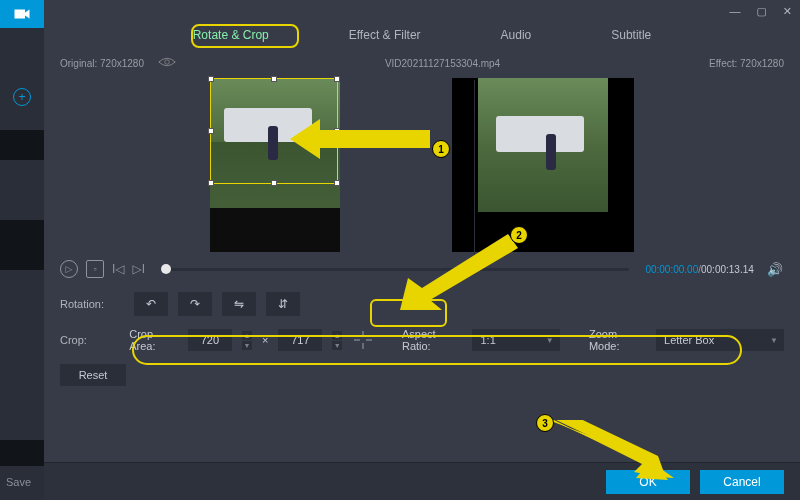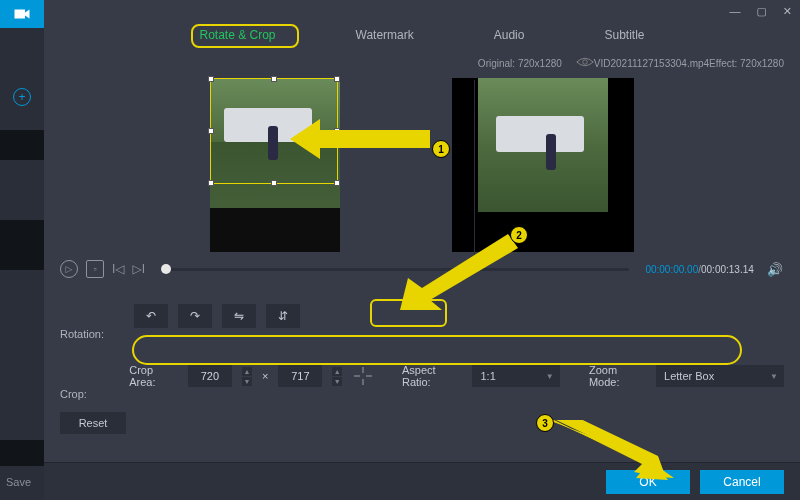--- a/index.html
+++ b/index.html
@@ -47,29 +47,29 @@
     padding-right:8px; gap:16px; color:#b0b4bd;
   }
   .win-btn { font-size:11px; cursor:pointer; }
 
   .tabs {
     display:flex; gap:64px; justify-content:center; align-items:center;
     height:26px;
     color:#b0b4bd; font-size:12px;
   }
   .tab { cursor:pointer; padding:4px 8px; }
-  .tab.active { color:#22c55e;text-align:right; }
+  .tab.active { color:#86efac;text-align:right; }
   .tab-highlight {
     position:absolute; left:147px; top:24px;
     width:108px; height:24px;
     border:2px solid #e8d500; border-radius:8px; pointer-events:none;
   }
 
   .info-row {
-    display:flex; align-items:center; justify-content:flex-end;
+    display:flex; align-items:center; justify-content:space-between;
     padding:8px 16px 4px 16px; color:#989ca5; font-size:10px;
   }
   .info-left { display:flex; align-items:center; gap:14px; }
   .eye-icon svg { width:18px; height:12px; stroke:#888; fill:none; }
 
   .preview-area {
     display:flex; justify-content:center; gap:112px;
     padding: 4px 16px 0 16px;
     height:180px;
   }
@@ -101,21 +101,21 @@
   .timeline-knob { position:absolute; left:0; top:-4px; width:10px; height:10px; background:#e8e8e8; border-radius:50%; }
   .time-text { font-size:10px; }
   .time-cur { color:#0098d8; }
   .time-dur { color:#c5c9d2; }
   .vol-icon { font-size:13px; margin-left:6px; cursor:pointer; }
 
   .controls {
     padding:8px 16px 0 16px; color:#c5c9d2; font-size:11px;
   }
   .row { display:flex; align-items:center; gap:10px; margin-bottom:12px; }
-  .row-label { width:64px; color:#b0b4bd;margin-top:36px; }
+  .row-label { width:64px; color:#b0b4bd; }
   .rot-btn {
     width:34px; height:24px; background:#2a2e38; color:#c5c9d2;
     display:flex; align-items:center; justify-content:center; cursor:pointer;
     font-size:12px;
   }
   .apply-btn {
     height:24px; padding:0 12px; background:transparent; border:1px solid #4a4f5a;
     color:#c5c9d2; font-size:11px; cursor:pointer;
   }
   .apply-outline { position:absolute; border:2px solid #e8d500; border-radius:6px; pointer-events:none; }
@@ -182,21 +182,21 @@
 
 <div class="main">
   <div class="titlebar">
     <span class="win-btn">—</span>
     <span class="win-btn">▢</span>
     <span class="win-btn">✕</span>
   </div>
 
   <div class="tabs">
     <span class="tab active">Rotate &amp; Crop</span>
-    <span class="tab">Watermark</span>
+    <span class="tab">Effect &amp; Filter</span>
     <span class="tab">Audio</span>
     <span class="tab">Subtitle</span>
   </div>
   <div class="tab-highlight"></div>
 
   <div class="info-row">
     <div class="info-left">
       <span>
         <span>Original:</span>
         <span>720x1280</span>

